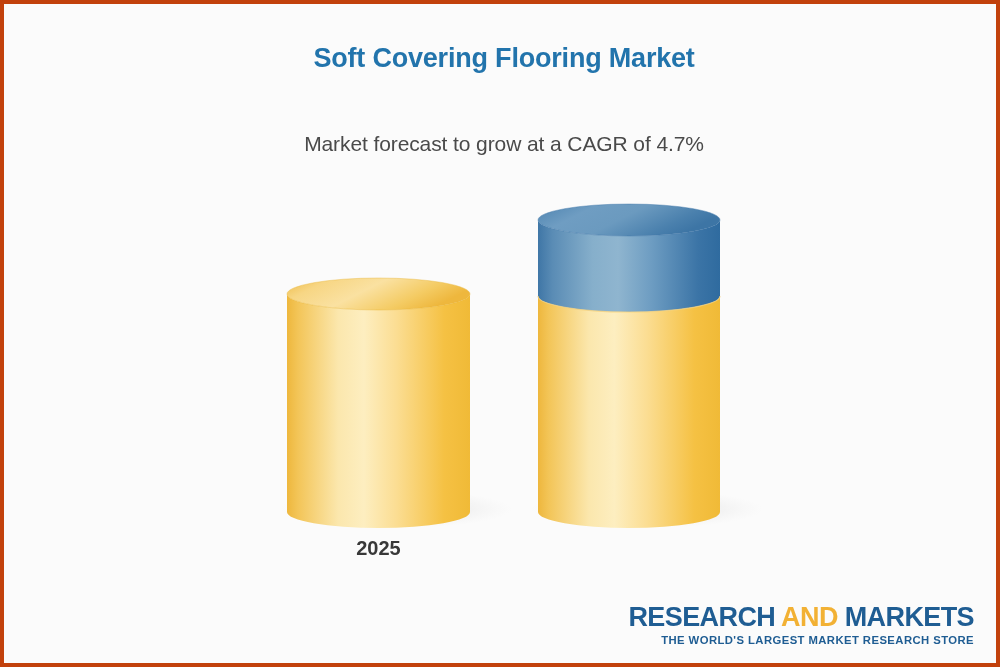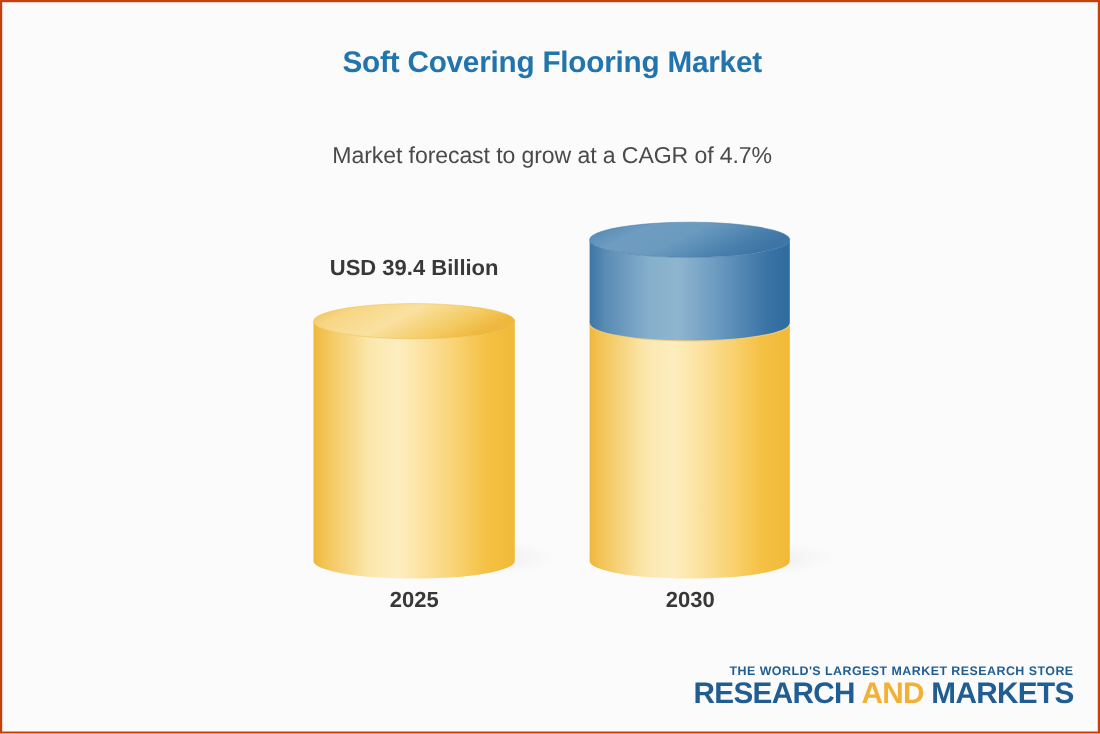--- a/index.html
+++ b/index.html
@@ -9,21 +9,21 @@
     height: 667px;
     overflow: hidden;
     font-family: "Liberation Sans", sans-serif;
   }
 
   #page {
     position: relative;
     width: 1000px;
     height: 667px;
     background: #fbfbfb;
-    border: 2px solid #c2410c;
+    border: 4px solid #c2410c;
   }
 
   
   #title {
     position: absolute;
     top: 39px;
     left: 0;
     width: 1000px;
     text-align: center;
     font-size: 27px;
@@ -186,24 +186,22 @@
                L716,216
                A91,16 0 0 1 534,216 Z" fill="url(#gBlueBody)"></path>
 
       <ellipse cx="625" cy="216" rx="91" ry="16" fill="url(#gBlueTop)"></ellipse>
       <ellipse cx="625" cy="216" rx="91" ry="16" fill="none" stroke="#3e76a7" stroke-opacity="0.55" stroke-width="0.8"></ellipse>
 
       <path d="M534,292 A91,16 0 0 0 716,292" fill="none" stroke="#f7d27a" stroke-opacity="0.75" stroke-width="1.2"></path>
     </g>
   </svg>
 
-  <div class="value-label" style="left:274px; top:231px; width:201px;">USD 39.4 Billion</div>
 
   <div class="cat-label" style="left:274px; top:533px; width:201px;">2025</div>
-  <div class="cat-label" style="left:525px; top:533px; width:201px;">2030</div>
 
 
   <div id="logo">
+    <div id="logo-main"><span class="w1">RESEARCH </span><span class="w2">AND </span><span class="w3">MARKETS</span></div>
     <div id="logo-tag">THE WORLD'S LARGEST MARKET RESEARCH STORE</div>
-    <div id="logo-main"><span class="w1">RESEARCH </span><span class="w2">AND </span><span class="w3">MARKETS</span></div>
   </div>
 
 </div>
 
 </body></html>

